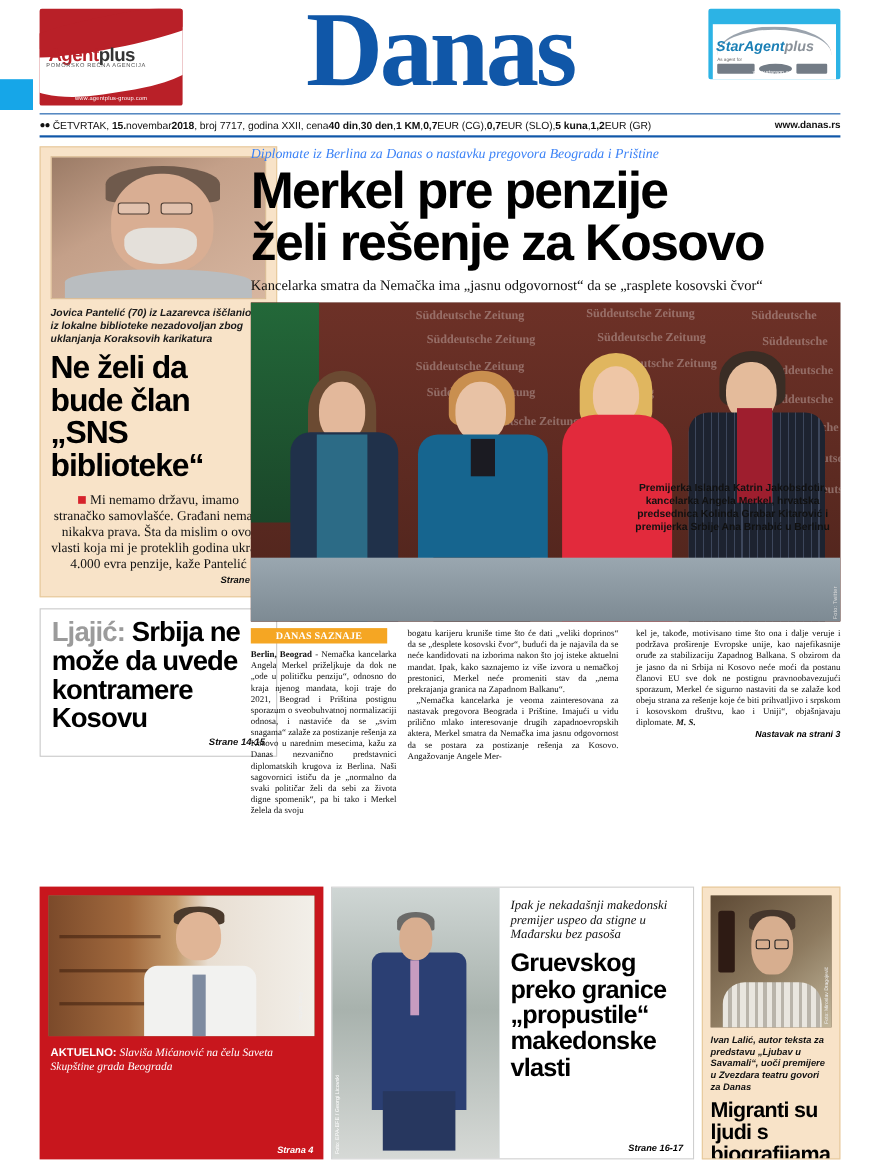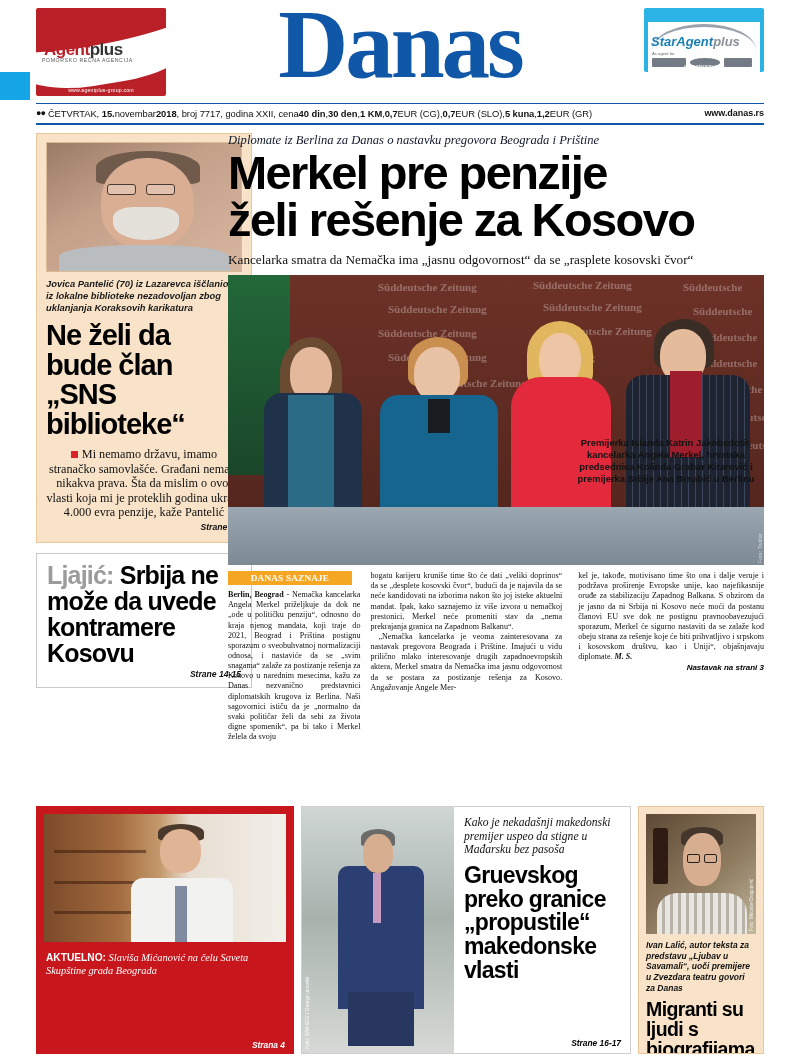--- a/index.html
+++ b/index.html
@@ -136,21 +136,21 @@
   }
   .ljajic-head {
     font-weight: bold; font-size: 25px; line-height: 1.03; letter-spacing: -.8px; color: #000;
   }
   .ljajic-head .grey { color: #9b9b9b; }
 
   
   .col-main { position: absolute; left: 192px; top: 0; width: 536px; }
   .kicker {
     font-family: "Liberation Serif", serif; font-style: italic;
-    font-size: 12.6px; color: #0f172a; margin-bottom: 2px;
+    font-size: 12.6px; color: #3b82f6; margin-bottom: 2px;
   }
   .main-head {
     font-weight: bold; font-size: 47px; line-height: .99; letter-spacing: -1.6px; color: #000;
   }
   .main-sub {
     font-family: "Liberation Serif", serif; font-size: 13.2px;
     margin-top: 9px; color: #111;
   }
   .main-photo {
     margin-top: 7px; width: 100%; height: 290px; position: relative; overflow: hidden;
@@ -412,21 +412,21 @@
       <div class="ph">
         <div class="sky"></div>
         <div class="suit"></div>
         <div class="legs"></div>
         <div class="hairb"></div>
         <div class="headb"></div>
         <div class="tieb"></div>
         <div class="credit">Foto: EPA-EFE / Georgi Licovski</div>
       </div>
       <div class="tx">
-        <div class="kick2">Kako je nekadašnji makedonski premijer uspeo da stigne u Mađarsku bez pasoša</div>
+        <div class="kick2">Ipak je nekadašnji makedonski premijer uspeo da stigne u Mađarsku bez pasoša</div>
         <div class="bhead2">Gruevskog preko granice „propustile“ makedonske vlasti</div>
         <div class="pageref3">Strane 16-17</div>
       </div>
     </div>
 
     <div class="bx bx-right">
       <div class="ph">
         <div class="bg"></div>
         <div class="bottle"></div>
         <div class="hairc"></div>

